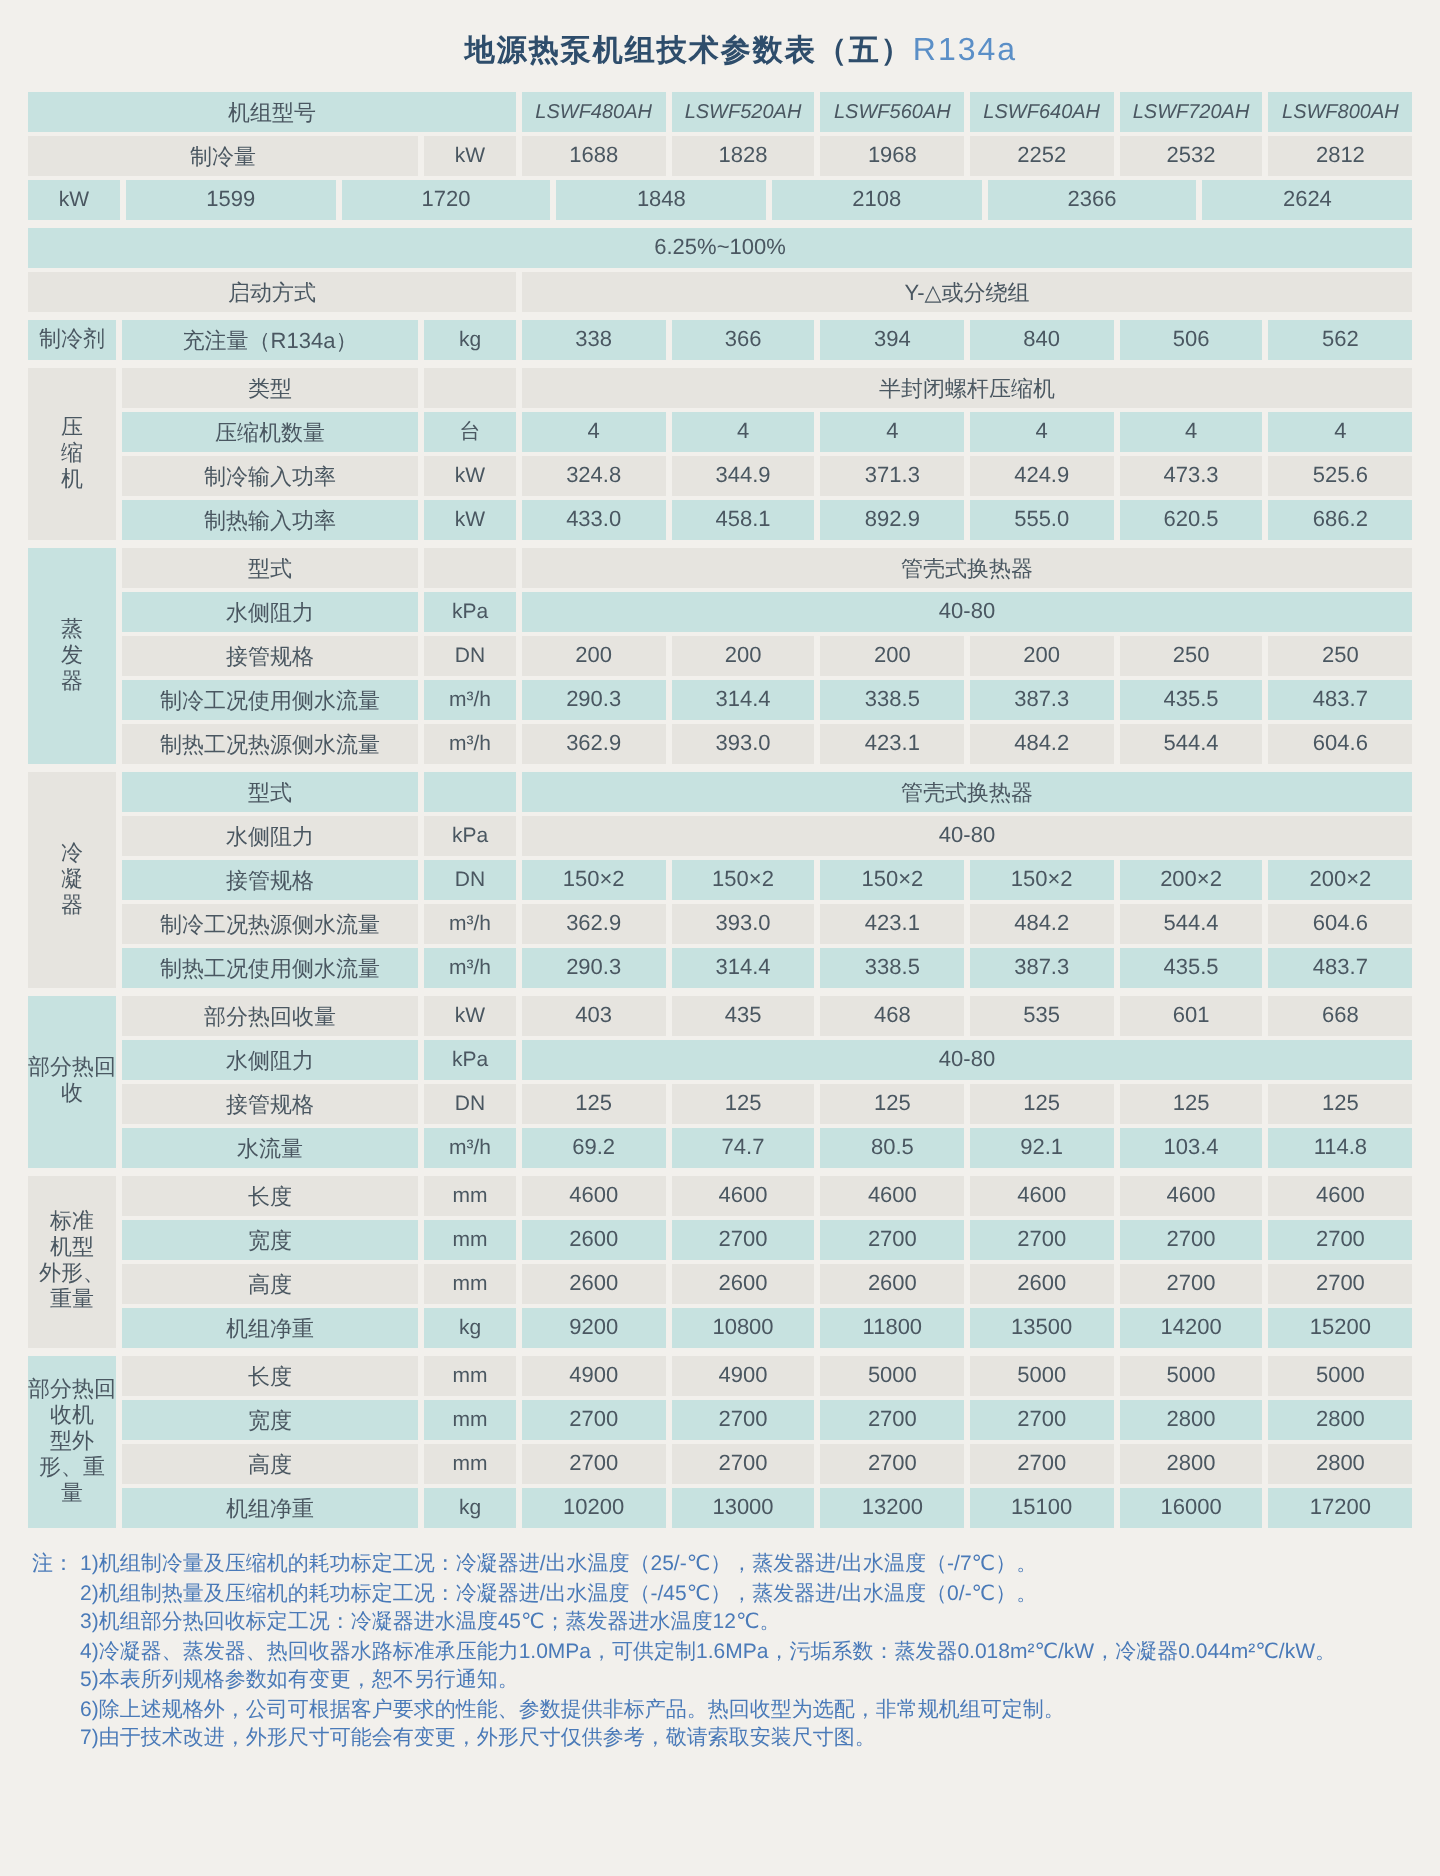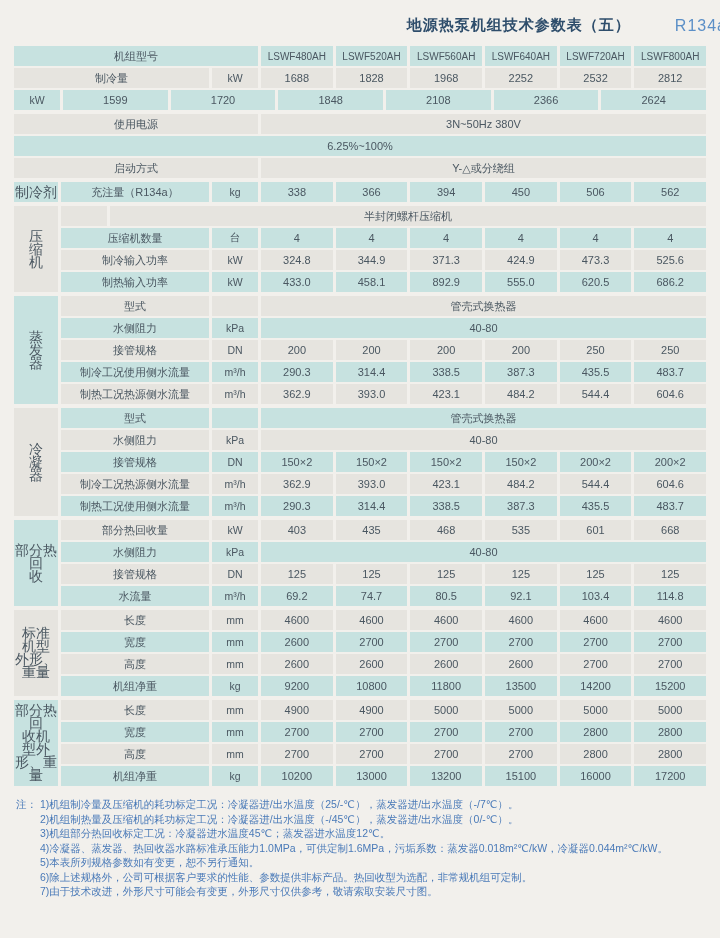--- a/index.html
+++ b/index.html
@@ -3,42 +3,42 @@
 <meta charset="utf-8">
 <style>
   html,body{margin:0;padding:0;}
   body{
     width:720px;height:938px;overflow:hidden;
     background:var(--page-bg,#f2f0ec);
     font-family:"Liberation Sans","DejaVu Sans",sans-serif;
   }
   .page{position:relative;width:720px;height:938px;overflow:hidden;}
 
-  .header{display:flex;justify-content:flex-end;align-items:flex-end;
-    padding:16px 0 6px 14px;gap:44px;}
+  .header{display:flex;justify-content:center;align-items:flex-end;
+    padding:16px 0 6px 14px;}
   .page-title{font-size:15px;font-weight:bold;color:var(--title-text);letter-spacing:1px;}
   .refrigerant-badge{font-size:16px;color:var(--badge-blue);margin-right:-7px;letter-spacing:1px;}
 
   .spec-table{margin:5px 4px 0 14px;width:692px;display:flex;flex-direction:column;gap:4px;}
   .section{display:flex;gap:3px;}
   .rows{flex:1;display:flex;flex-direction:column;gap:2px;}
   .row{display:flex;gap:3px;height:20px;}
 
   .cell{display:flex;align-items:center;justify-content:center;
     font-size:11px;color:var(--table-text);text-align:center;overflow:hidden;}
   .shade-t{background:var(--cell-teal);}
   .shade-g{background:var(--cell-gray);}
 
-  .group-cell{width:44px;flex:0 0 44px;white-space:pre-line;line-height:13px;font-size:14px;}
+  .group-cell{width:44px;flex:0 0 44px;white-space:pre-line;line-height:13px;font-size:11px;}
   .label{width:148px;flex:0 0 148px;}
   .label-gl{width:195px;flex:0 0 195px;}
   .label-glu{width:244px;flex:0 0 244px;}
   .unit{width:46px;flex:0 0 46px;font-size:10.5px;}
   .value{flex:1;}
-  .model-name{font-size:10px;letter-spacing:0;}
+  .model-name{font-size:10px;letter-spacing:0;font-style:italic;}
   .span-value{flex:1;}
 
   .notes{position:relative;margin:11px 14px 0 16px;padding-left:24px;
     font-size:10.5px;line-height:14.5px;color:var(--note-blue);}
   .notes-prefix{position:absolute;left:0;top:0;}
   .note-line{padding-left:13px;text-indent:-13px;}
 </style>
 </head>
 <body>
 
@@ -77,53 +77,50 @@
             <div class="cell value shade-t">1848</div>
             <div class="cell value shade-t">2108</div>
             <div class="cell value shade-t">2366</div>
             <div class="cell value shade-t">2624</div>
           </div>
         </div>
       </div>
       <div class="section">
         <div class="rows">
           <div class="row">
-            <div class="cell label-glu shade-g">使用电源</div>
-            <div class="cell value span-value shade-g">3N~50Hz  380V</div>
-          </div>
-          <div class="row">
             <div class="cell value span-value shade-t">6.25%~100%</div>
           </div>
           <div class="row">
             <div class="cell label-glu shade-g">启动方式</div>
             <div class="cell value span-value shade-g">Y-△或分绕组</div>
           </div>
         </div>
       </div>
       <div class="section">
         <div class="cell group-cell shade-t">制冷剂</div>
         <div class="rows">
           <div class="row">
             <div class="cell label shade-t">充注量（R134a）</div>
             <div class="cell unit shade-t">kg</div>
             <div class="cell value shade-t">338</div>
             <div class="cell value shade-t">366</div>
             <div class="cell value shade-t">394</div>
-            <div class="cell value shade-t">450</div>
+            <div class="cell value shade-t">840</div>
             <div class="cell value shade-t">506</div>
             <div class="cell value shade-t">562</div>
           </div>
         </div>
       </div>
       <div class="section">
         <div class="cell group-cell shade-g">压
 缩
 机</div>
         <div class="rows">
           <div class="row">
+            <div class="cell label shade-g">类型</div>
             <div class="cell unit shade-g"></div>
             <div class="cell value span-value shade-g">半封闭螺杆压缩机</div>
           </div>
           <div class="row">
             <div class="cell label shade-t">压缩机数量</div>
             <div class="cell unit shade-t">台</div>
             <div class="cell value shade-t">4</div>
             <div class="cell value shade-t">4</div>
             <div class="cell value shade-t">4</div>
             <div class="cell value shade-t">4</div>

